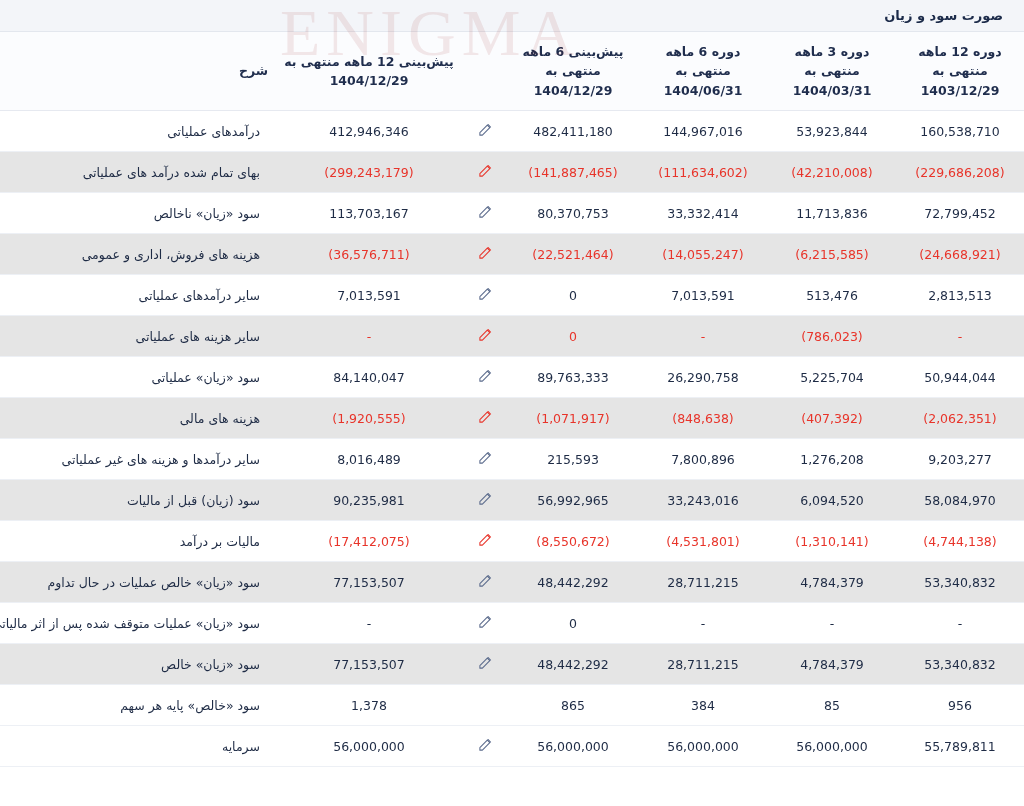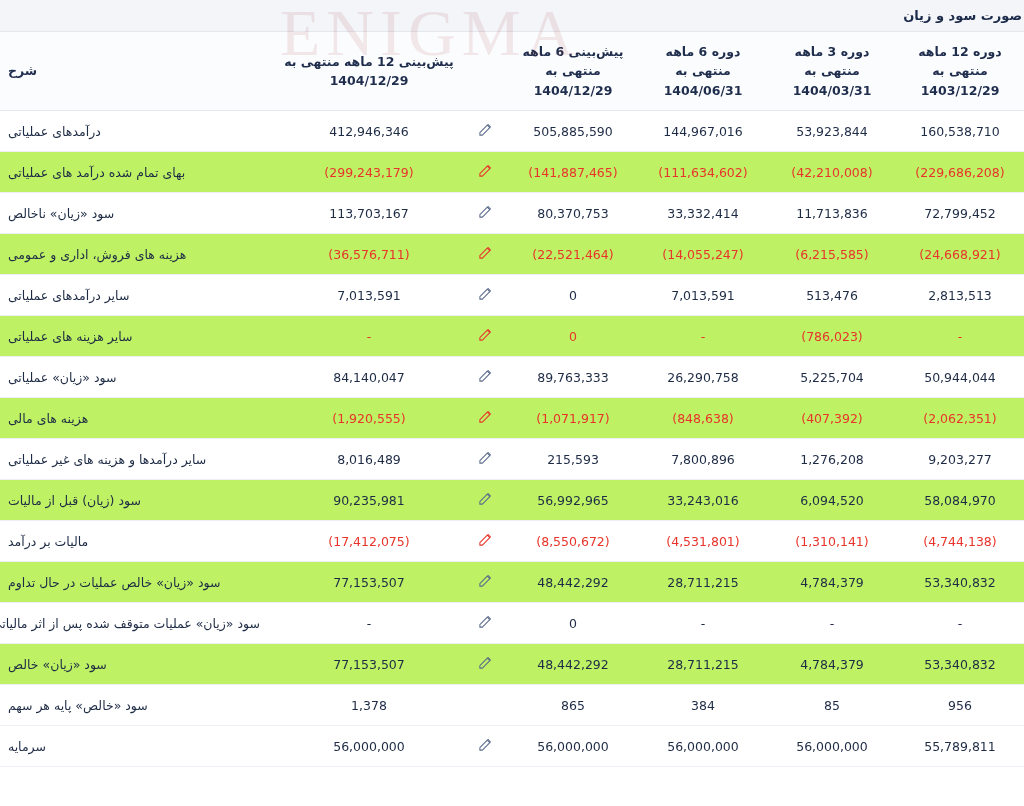--- a/index.html
+++ b/index.html
@@ -42,48 +42,48 @@
     table-layout: fixed;
     position: relative;
     z-index: 2;
   }
   thead th.title-cell {
     background: #f3f5f9;
     color: #1c2b4a;
     font-size: 13px;
     font-weight: bold;
     text-align: right;
-    padding: 8px 2px 8px 10px;
+    padding: 8px 21px 8px 10px;
     height: 30px;
     border-bottom: 1px solid #e3e7ee;
   }
   thead tr.col-head th {
     background: #fbfcfe;
     color: #1f2d4d;
     font-size: 12.5px;
     font-weight: bold;
     padding: 10px 8px;
     line-height: 1.55;
     border-bottom: 1px solid #e6e9f0;
     vertical-align: middle;
   }
-  th.desc-head { text-align: left; padding-right: 16px; }
+  th.desc-head { text-align: right; padding-right: 16px; }
   th.num-head { text-align: center; }
   th.icon-head { width: 46px; }
 
   tbody td {
     font-size: 12.5px;
     color: #1e2b45;
     padding: 11px 8px;
     border-bottom: 1px solid #edf0f5;
     height: 41px;
   }
-  tbody tr.alt td { background: #bef264; padding-left: 8px; }
+  tbody tr.alt td { background: #e5e5e5; padding-left: 8px; }
   td.desc {
-    text-align: left;
+    text-align: right;
     padding-right: 16px;
     white-space: nowrap;
     font-size: 12.5px;
   }
   td.num {
     text-align: center;
     direction: ltr;
     font-variant-numeric: tabular-nums;
   }
   td.neg { color: #e8342a; }
@@ -135,21 +135,21 @@
         <th class="icon-head"></th>
         <th class="num-head">پیش‌بینی 12 ماهه منتهی به 1404/12/29</th>
         <th class="desc-head">شرح</th>
       </tr>
     </thead>
     <tbody id="tbody">
         <tr>
           <td class="num">160,538,710</td>
           <td class="num">53,923,844</td>
           <td class="num">144,967,016</td>
-          <td class="num">505,885,590</td>
+          <td class="num">482,411,180</td>
           <td class="icon"><span class="edit-icon" style="color: rgb(91, 107, 140);"><svg viewBox="0 0 16 16" width="15" height="15" fill="none">
                 <path d="M2 11.3V14h2.7l7.9-7.9-2.7-2.7L2 11.3z" stroke="currentColor" stroke-width="1.1" stroke-linejoin="round"></path>
                 <path d="M10.6 2.6l2.8 2.8" stroke="currentColor" stroke-width="1.1" stroke-linecap="round"></path>
               </svg></span></td>
           <td class="num">412,946,346</td>
           <td class="desc">درآمدهای عملیاتی</td>
         </tr>
         <tr class="alt">
           <td class="num neg">(229,686,208)</td>
           <td class="num neg">(42,210,008)</td>

